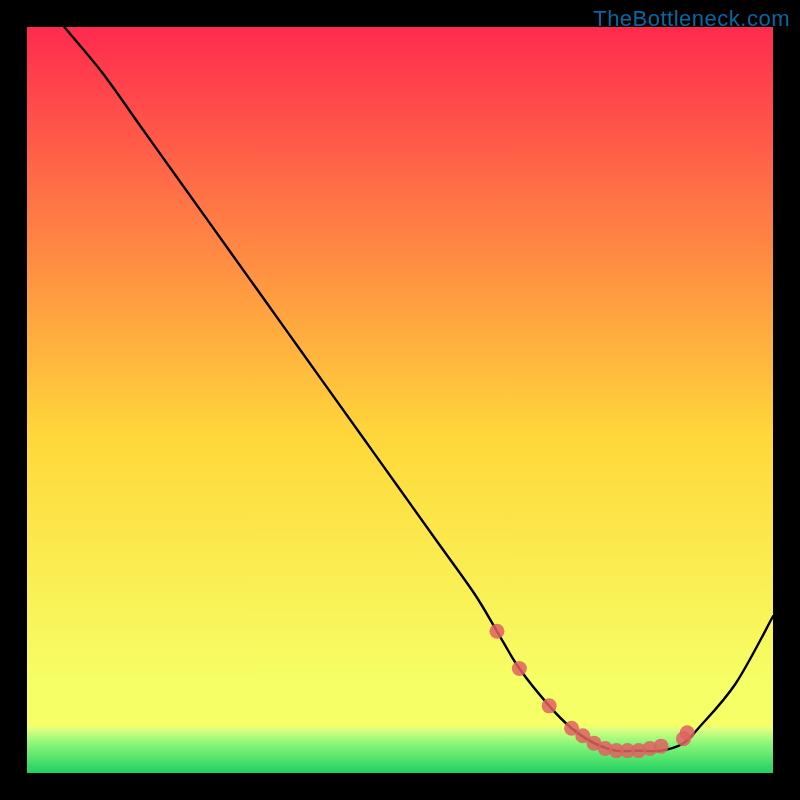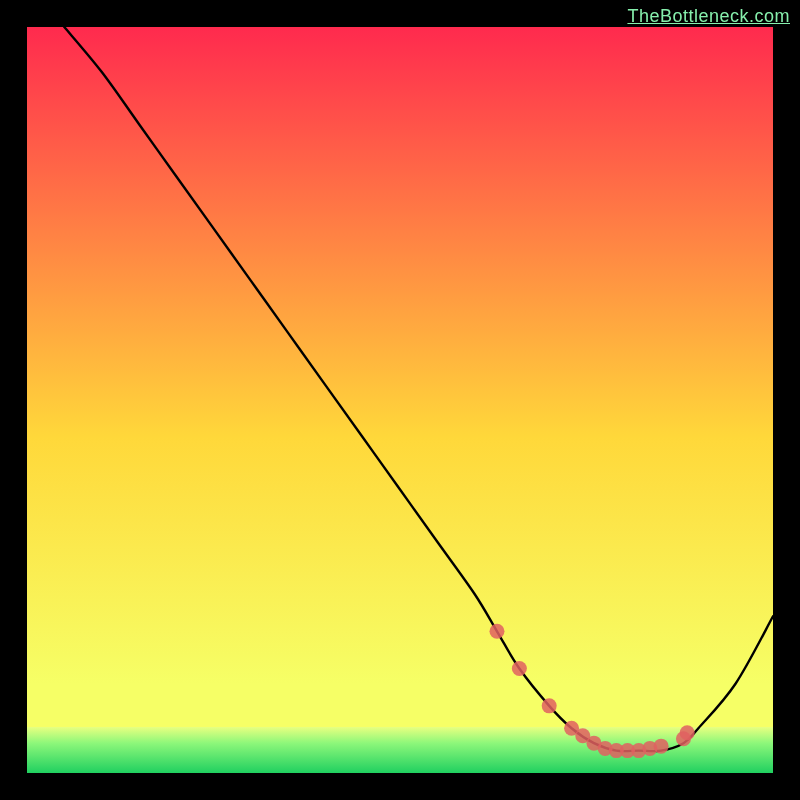--- a/index.html
+++ b/index.html
@@ -14,27 +14,26 @@
   .frame {
     position: relative;
     width: 800px;
     height: 800px;
     background: #000;
   }
   .watermark {
     position: absolute;
     top: 6px;
     right: 10px;
-    color: #86efac;
-    font-size: 18px;
+    color: #0369a1;
+    font-size: 22px;
     font-weight: 500;
     letter-spacing: 0.5px;
     z-index: 5;
     user-select: none;
-    text-decoration: underline;
   }
   .plot-area {
     position: absolute;
     left: 27px;
     top: 27px;
     width: 746px;
     height: 746px;
     overflow: hidden;
   }
   .gradient-bg {

